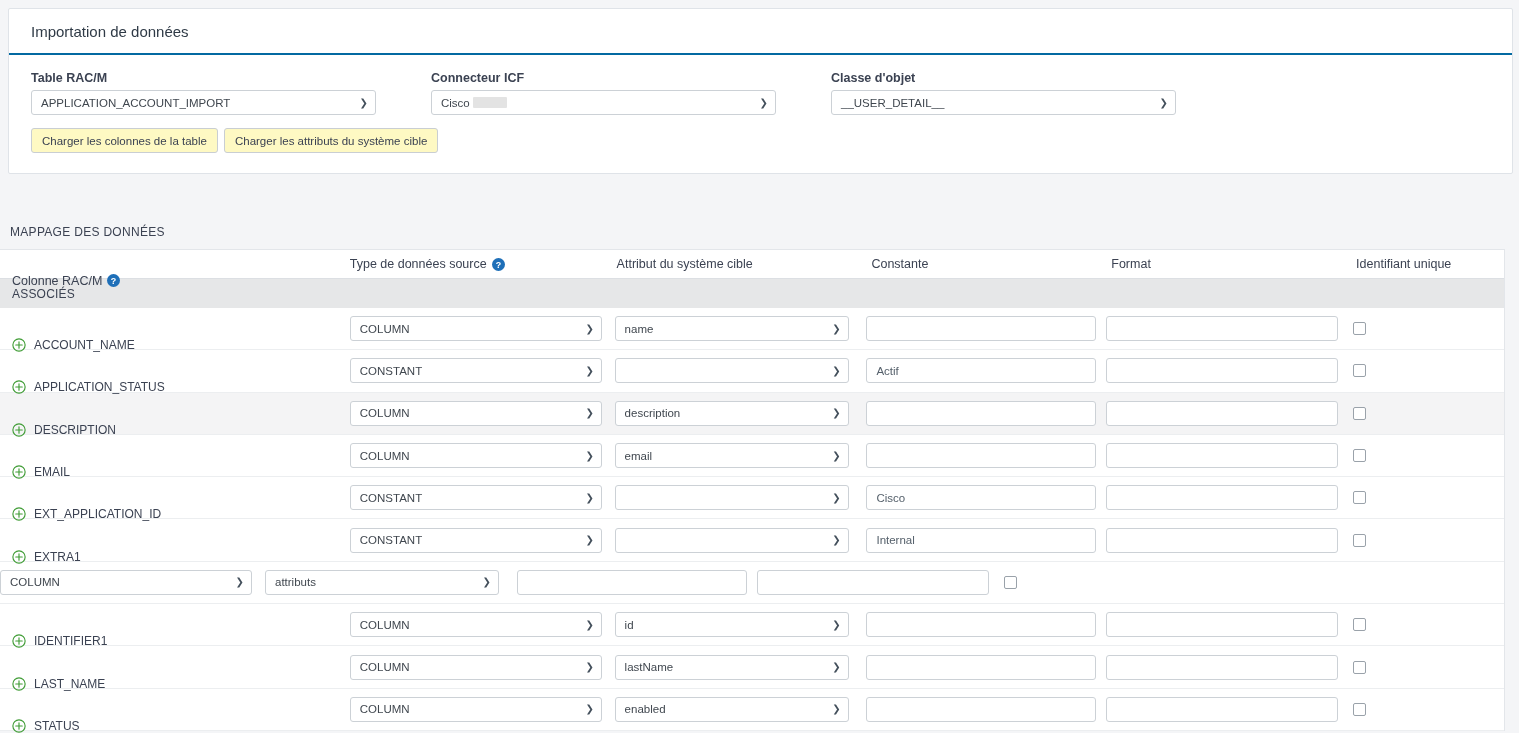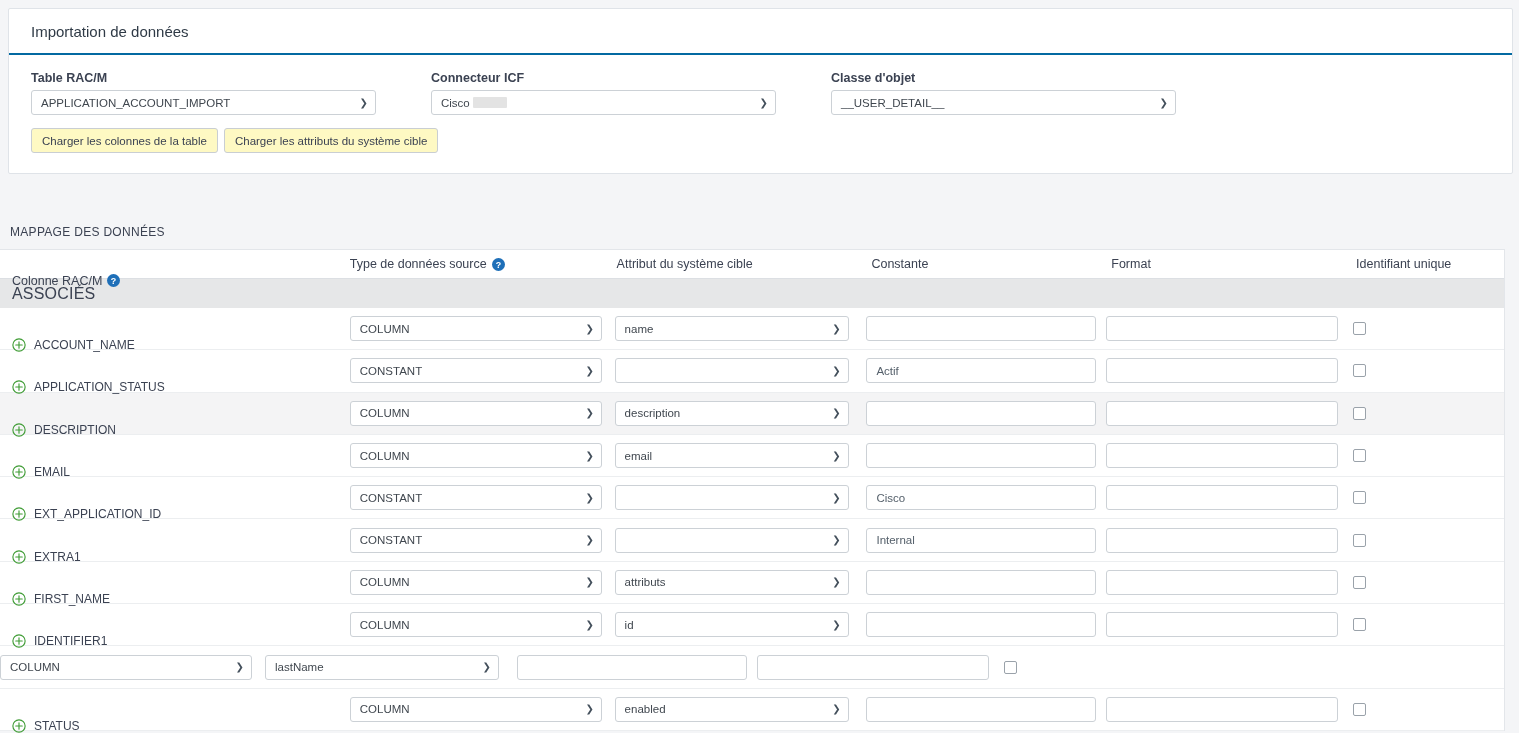--- a/index.html
+++ b/index.html
@@ -128,21 +128,21 @@
     color: #3b4252;
     display: flex;
     align-items: center;
   }
   .group-row {
     height: 29px;
     display: flex;
     align-items: center;
     background: #e6e7e8;
     padding-left: 12px;
-    font-size: 16px;
+    font-size: 12px;
     color: #3b4252;
     letter-spacing: .2px;
   }
   .row {
     display: flex;
     align-items: center;
     height: 42.3px;
     border-bottom: 1px solid #eceef0;
     background: #ffffff;
   }
@@ -470,27 +470,20 @@
           <div class="cell-input">Internal</div>
         </div>
         <div class="c-format">
           <div class="cell-input fmt"></div>
         </div>
         <div class="c-uniq">
           <span class="cbx"></span>
         </div>
       </div>
       <div class="row">
-        <div class="c-name">
-          <svg class="plus-icon" viewBox="0 0 16 16">
-            <circle cx="8" cy="8" r="7" fill="none" stroke="#3f9c35" stroke-width="1.3"></circle>
-            <path d="M8 4.3v7.4M4.3 8h7.4" stroke="#3f9c35" stroke-width="1.3" stroke-linecap="round"></path>
-          </svg>
-          <span class="row-label">FIRST_NAME</span>
-        </div>
         <div class="c-type">
           <div class="cell-sel">
             <span>COLUMN</span>
             <span class="chev">❯</span>
           </div>
         </div>
         <div class="c-attr">
           <div class="cell-sel narrow">
             <span>attributs</span>
             <span class="chev">❯</span>
@@ -530,20 +523,27 @@
           <div class="cell-input"></div>
         </div>
         <div class="c-format">
           <div class="cell-input fmt"></div>
         </div>
         <div class="c-uniq">
           <span class="cbx"></span>
         </div>
       </div>
       <div class="row">
+        <div class="c-name">
+          <svg class="plus-icon" viewBox="0 0 16 16">
+            <circle cx="8" cy="8" r="7" fill="none" stroke="#3f9c35" stroke-width="1.3"></circle>
+            <path d="M8 4.3v7.4M4.3 8h7.4" stroke="#3f9c35" stroke-width="1.3" stroke-linecap="round"></path>
+          </svg>
+          <span class="row-label">LAST_NAME</span>
+        </div>
         <div class="c-type">
           <div class="cell-sel">
             <span>COLUMN</span>
             <span class="chev">❯</span>
           </div>
         </div>
         <div class="c-attr">
           <div class="cell-sel narrow">
             <span>lastName</span>
             <span class="chev">❯</span>

